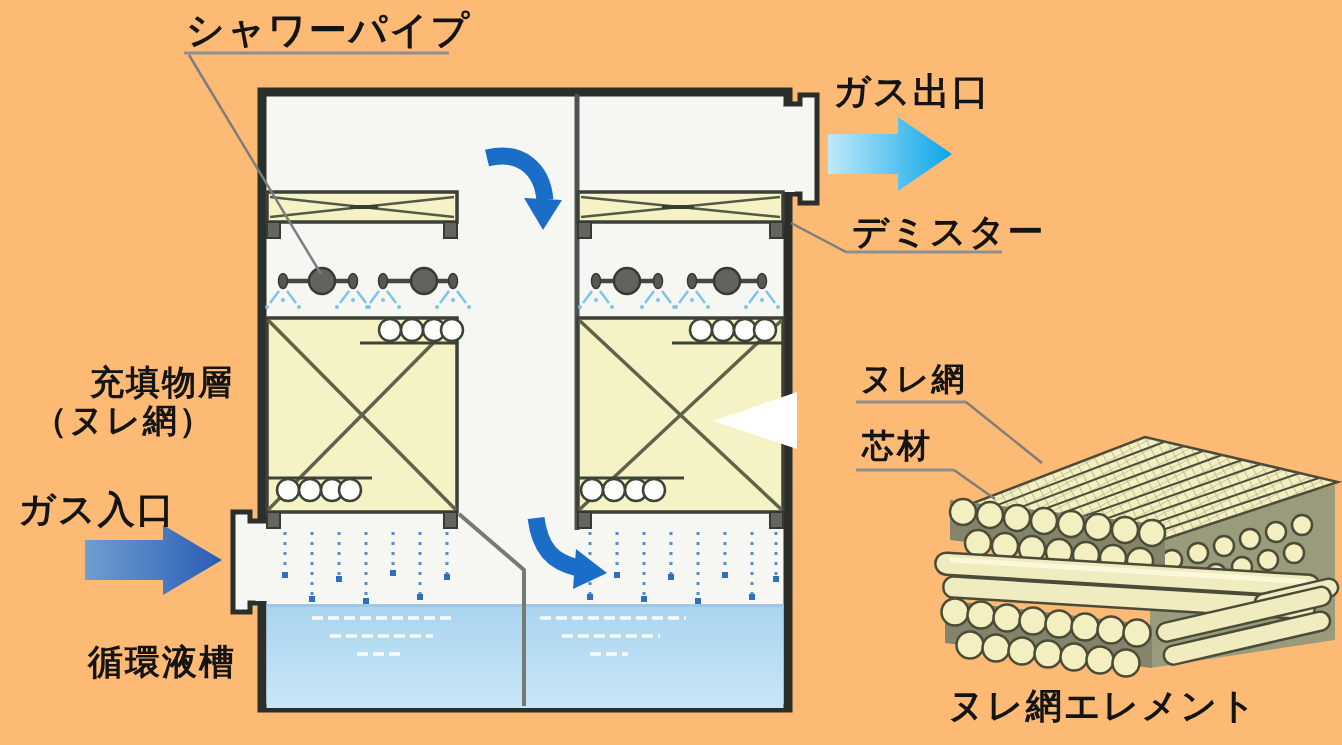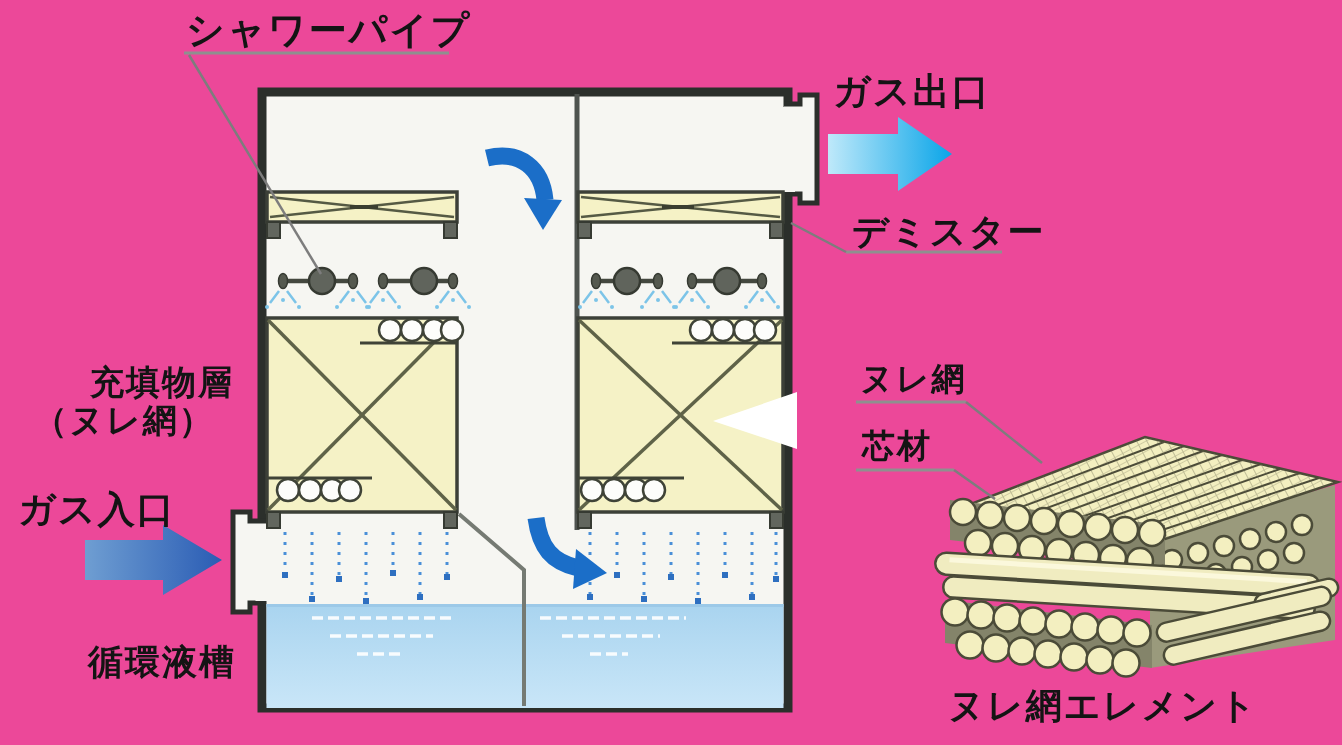--- a/index.html
+++ b/index.html
@@ -1,16 +1,16 @@
 <!DOCTYPE html>
 <html><head>
 <meta charset="utf-8">
 <style>
   html,body{margin:0;padding:0;background:#ffffff;}
-  .canvas{position:relative;width:1342px;height:745px;background:#ec4899;overflow:hidden;}
+  .canvas{position:relative;width:1342px;height:745px;background:#fdba74;overflow:hidden;}
   svg{display:block;}
   .lbl{font-family:"Liberation Sans","DejaVu Sans",sans-serif;fill:#141414;font-weight:600;letter-spacing:2px;}
   .underline{stroke:#8f8f8f;stroke-width:3;}
   .leader{stroke:#7d7d7d;stroke-width:2.5;fill:none;}
   .wall{fill:#f6f6f2;stroke:#2b2f2b;stroke-width:9;}
   .nozzle{fill:#f6f6f2;stroke:#2b2f2b;stroke-width:5;}
   .opening{fill:#f6f6f2;stroke:none;}
   .bandline{stroke:#555a44;stroke-width:2.5;}
   .banddash{stroke:#3a3e30;stroke-width:4;}
   .packx{stroke:#5f6348;stroke-width:3.5;}

